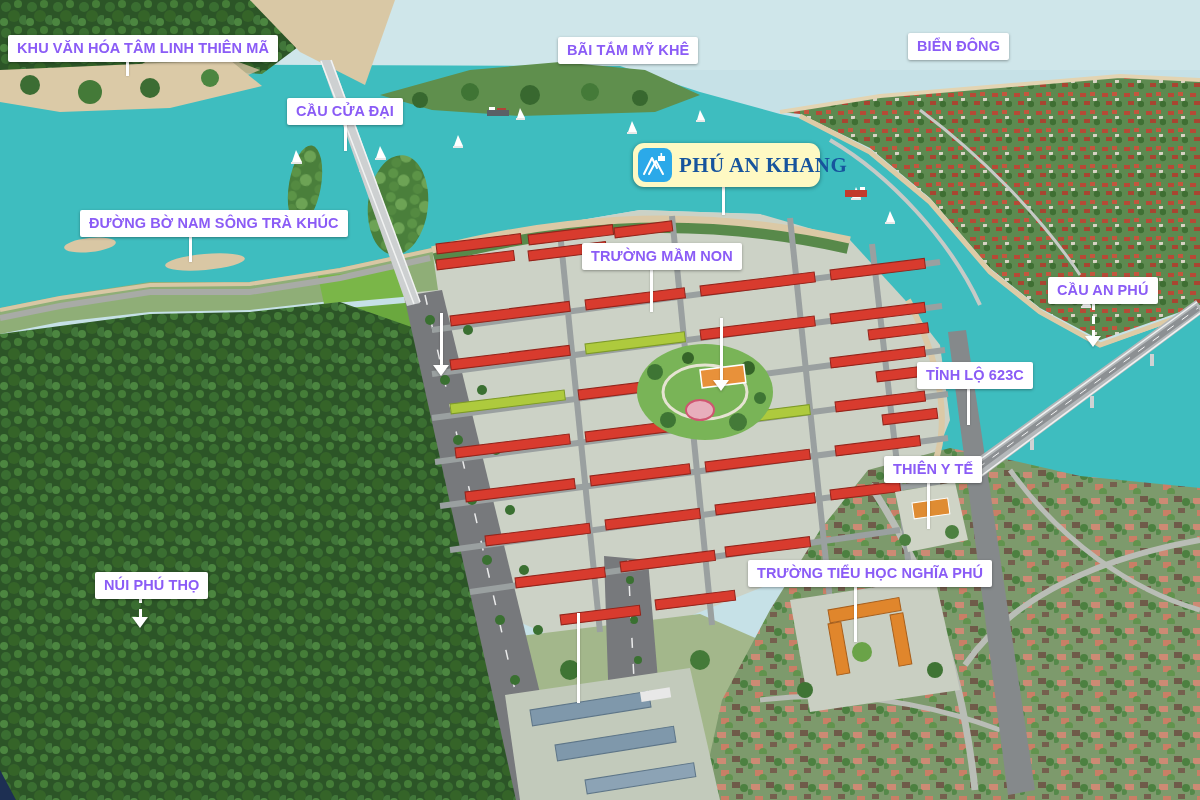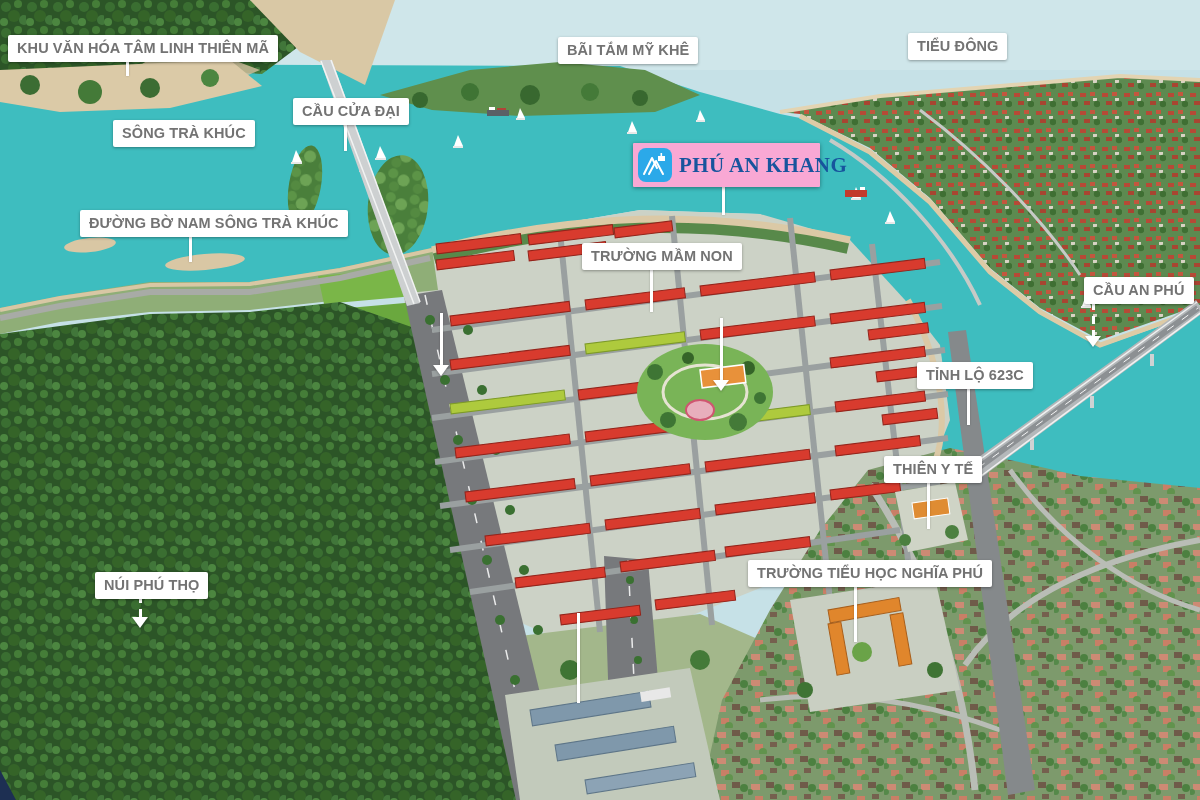--- a/index.html
+++ b/index.html
@@ -1,29 +1,29 @@
 <!DOCTYPE html>
 <html><head>
 <meta charset="utf-8">
 <style>
   html,body{margin:0;padding:0;background:#222;}
   .stage{position:relative;width:1200px;height:800px;overflow:hidden;
          font-family:"Liberation Sans",sans-serif;background:#c6e1e7;}
   .scene{position:absolute;left:0;top:0;}
-  .label{position:absolute;background:#fff;color:#737373;font-weight:bold;
+  .label{position:absolute;background:#fff;color:#8b5cf6;font-weight:bold;
          font-size:14.5px;line-height:1.12;padding:5px 9px 6px;white-space:nowrap;
          border-radius:2px;box-shadow:0 1px 3px rgba(0,0,0,.35);letter-spacing:.1px;}
   .line{position:absolute;width:3px;background:#fff;box-shadow:0 0 2px rgba(0,0,0,.25);}
   .dashline{position:absolute;width:3px;
          background:repeating-linear-gradient(180deg,#fff 0 8px,rgba(255,255,255,0) 8px 14px);}
   .head{position:absolute;width:0;height:0;border-left:8px solid transparent;
          border-right:8px solid transparent;border-top:11px solid #fff;
          filter:drop-shadow(0 1px 1px rgba(0,0,0,.25));}
-  .logo{position:absolute;left:633px;top:143px;width:187px;height:44px;background:#f9a8d4;
-         border-radius:1px;display:flex;align-items:center;gap:7px;padding:0 8px 0 5px;
+  .logo{position:absolute;left:633px;top:143px;width:187px;height:44px;background:#fef9c3;
+         border-radius:11px;display:flex;align-items:center;gap:7px;padding:0 8px 0 5px;
          box-sizing:border-box;box-shadow:0 1px 4px rgba(0,0,0,.4);}
   .logo-text{font-family:"Liberation Serif",serif;font-weight:bold;font-size:21px;
          color:#17549d;letter-spacing:.4px;white-space:nowrap;}
 </style>
 </head>
 <body>
 
 <div class="stage">
 
   <svg class="scene" width="1200" height="800" viewBox="0 0 1200 800">
@@ -354,27 +354,26 @@
   <div class="dashline" style="left:1091.5px;top:302px;height:34px"></div>
   <div class="head" style="left:1085px;top:336px"></div>
   <div class="line" style="left:966.5px;top:387px;height:38px"></div>
   <div class="line" style="left:926.5px;top:481px;height:48px"></div>
   <div class="dashline" style="left:138.5px;top:581px;height:36px"></div>
   <div class="head" style="left:132px;top:617px"></div>
   <div class="line" style="left:853.5px;top:586px;height:56px"></div>
   <div class="line" style="left:576.5px;top:613px;height:90px"></div>
 
   <div class="label" style="left:8px;top:35px">KHU VĂN HÓA TÂM LINH THIÊN MÃ</div>
-  <div class="label" style="left:113px;top:120px">SÔNG TRÀ KHÚC</div>
-  <div class="label" style="left:293px;top:98px">CẦU CỬA ĐẠI</div>
+  <div class="label" style="left:287px;top:98px">CẦU CỬA ĐẠI</div>
   <div class="label" style="left:558px;top:37px">BÃI TẮM MỸ KHÊ</div>
-  <div class="label" style="left:908px;top:33px">TIỂU ĐÔNG</div>
+  <div class="label" style="left:908px;top:33px">BIỂN ĐÔNG</div>
   <div class="label" style="left:582px;top:243px">TRƯỜNG MẦM NON</div>
   <div class="label" style="left:80px;top:210px">ĐƯỜNG BỜ NAM SÔNG TRÀ KHÚC</div>
-  <div class="label" style="left:1084px;top:277px">CẦU AN PHÚ</div>
+  <div class="label" style="left:1048px;top:277px">CẦU AN PHÚ</div>
   <div class="label" style="left:917px;top:362px">TỈNH LỘ 623C</div>
   <div class="label" style="left:884px;top:456px">THIÊN Y TẾ</div>
   <div class="label" style="left:95px;top:572px">NÚI PHÚ THỌ</div>
   <div class="label" style="left:748px;top:560px">TRƯỜNG TIỂU HỌC NGHĨA PHÚ</div>
 
   <div class="logo">
     <span style="display:flex">
       <svg width="34" height="34" viewBox="0 0 34 34">
         <rect width="34" height="34" rx="8" fill="#2ba9e9"></rect>
         <g stroke="#ffffff" stroke-width="2" fill="none" stroke-linecap="round" stroke-linejoin="round">

